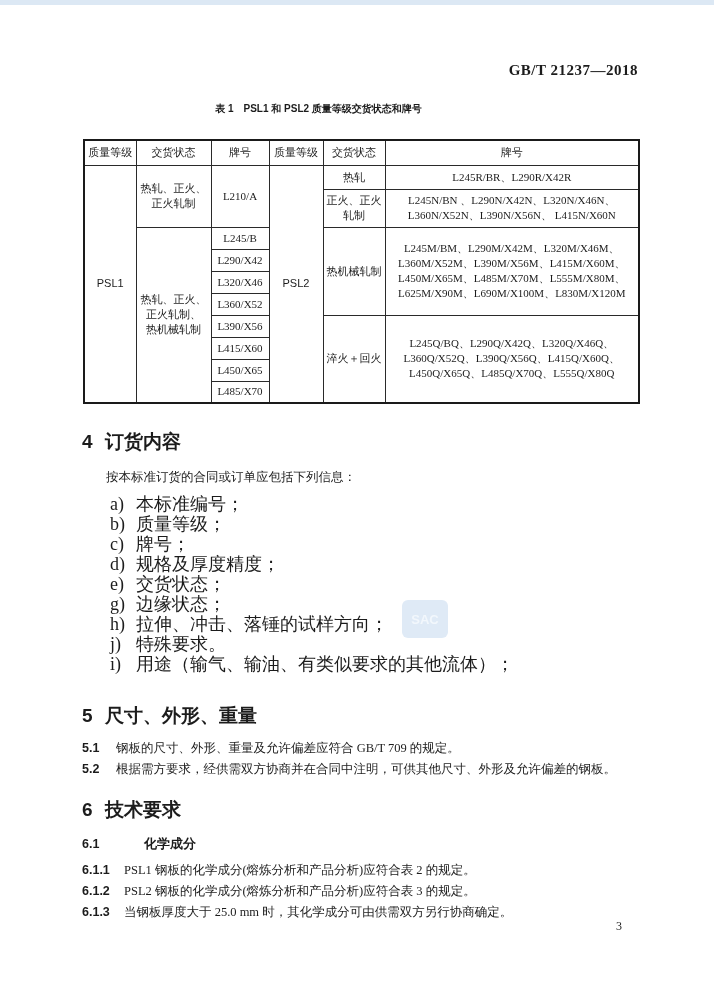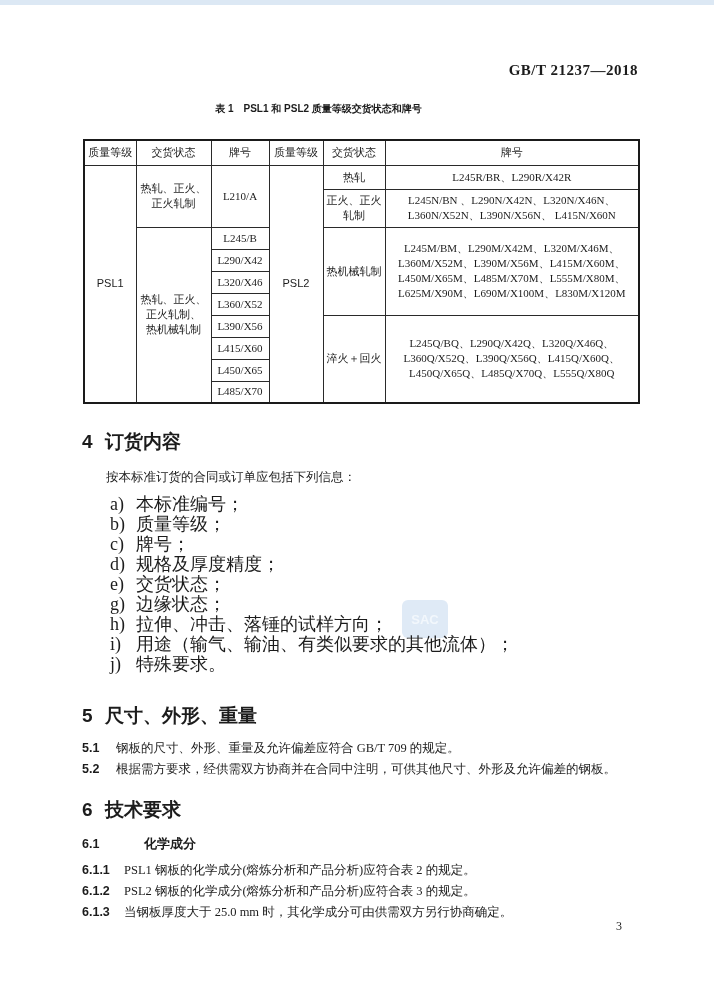--- a/index.html
+++ b/index.html
@@ -177,22 +177,22 @@
   <div class="body-line" style="top:470px">按本标准订货的合同或订单应包括下列信息：</div>
 
   <div class="list-block">
     <div class="list-item"><span class="letter">a)</span><span>本标准编号；</span></div>
     <div class="list-item"><span class="letter">b)</span><span>质量等级；</span></div>
     <div class="list-item"><span class="letter">c)</span><span>牌号；</span></div>
     <div class="list-item"><span class="letter">d)</span><span>规格及厚度精度；</span></div>
     <div class="list-item"><span class="letter">e)</span><span>交货状态；</span></div>
     <div class="list-item"><span class="letter">g)</span><span>边缘状态；</span></div>
     <div class="list-item"><span class="letter">h)</span><span>拉伸、冲击、落锤的试样方向；</span></div>
+    <div class="list-item"><span class="letter">j)</span><span>特殊要求。</span></div>
     <div class="list-item"><span class="letter">i)</span><span>用途（输气、输油、有类似要求的其他流体）；</span></div>
-    <div class="list-item"><span class="letter">j)</span><span>特殊要求。</span></div>
   </div>
 
   <div class="sec-heading" style="top:703px">
     <span class="num">5</span><span>尺寸、外形、重量</span>
   </div>
 
   <div class="clause" style="top:740px">
     <span class="num">5.1</span><span>钢板的尺寸、外形、重量及允许偏差应符合 GB/T 709 的规定。</span>
   </div>
   <div class="clause" style="top:761px">

